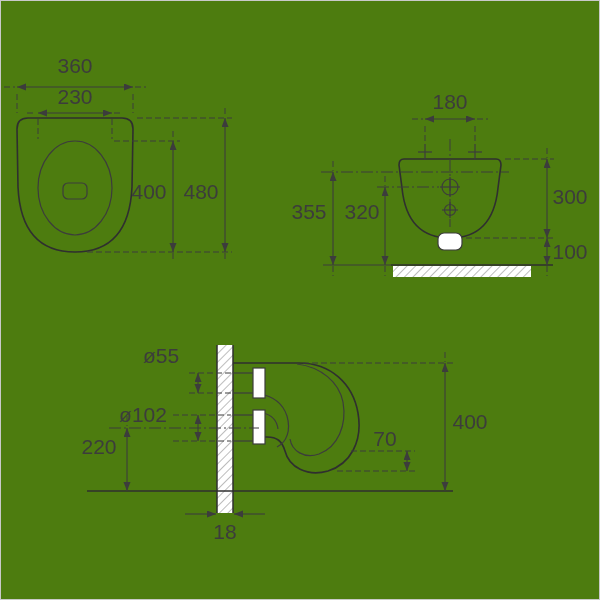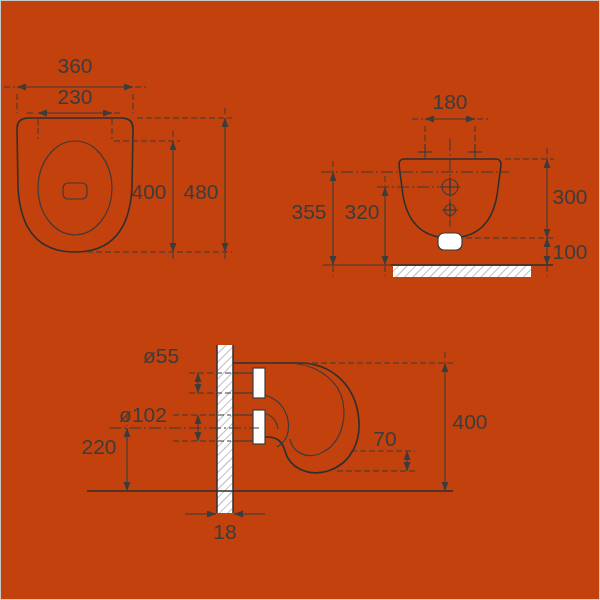--- a/index.html
+++ b/index.html
@@ -1,20 +1,20 @@
 <!DOCTYPE html>
 <html><head>
 <meta charset="utf-8">
 <style>
   html,body{margin:0;padding:0;background:#ffffff;}
   .canvas{
     position:relative;
     width:600px;height:600px;
     box-sizing:border-box;
-    background:#c2410c;
+    background:#4d7c0f;
     border:1px solid #c9c9c9;
     font-family:"Liberation Sans","DejaVu Sans",sans-serif;
   }
   svg{display:block;}
   .outline{fill:none;stroke:#2f2f2f;stroke-width:1.6;}
   .thin{fill:none;stroke:#3c3c3c;stroke-width:1.2;}
   .thinw{fill:#ffffff;stroke:#3c3c3c;stroke-width:1.2;}
   .dim{stroke:#3c3c3c;stroke-width:1.1;fill:none;
        marker-start:url(#aS);marker-end:url(#aE);}
   .dimE{stroke:#3c3c3c;stroke-width:1.1;fill:none;marker-end:url(#aE);}

